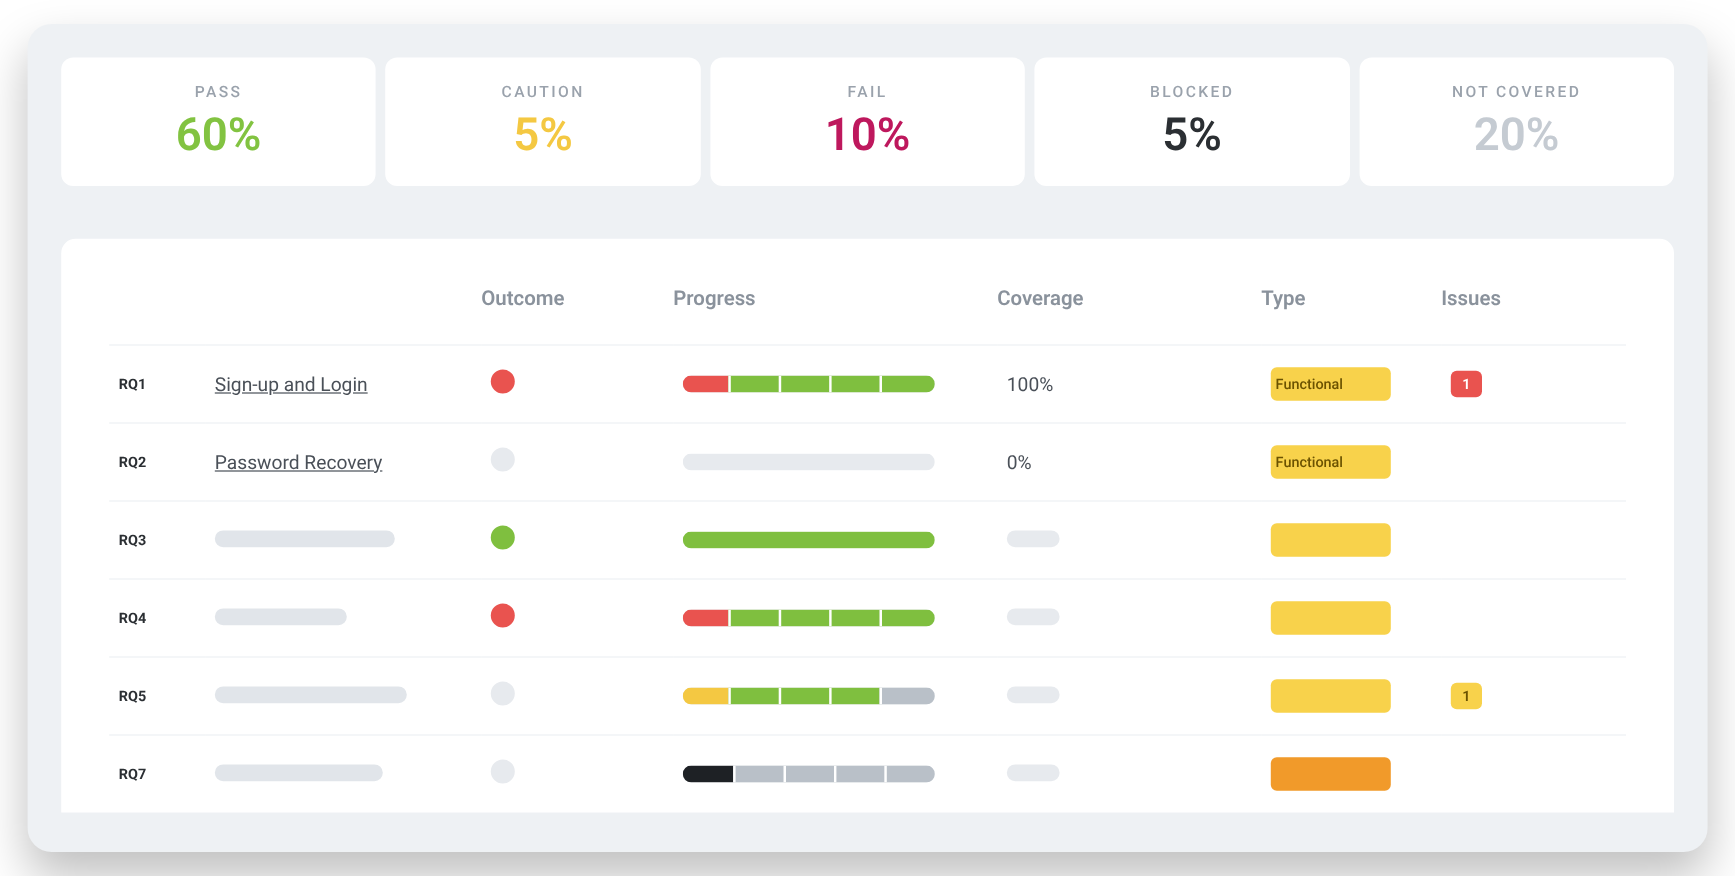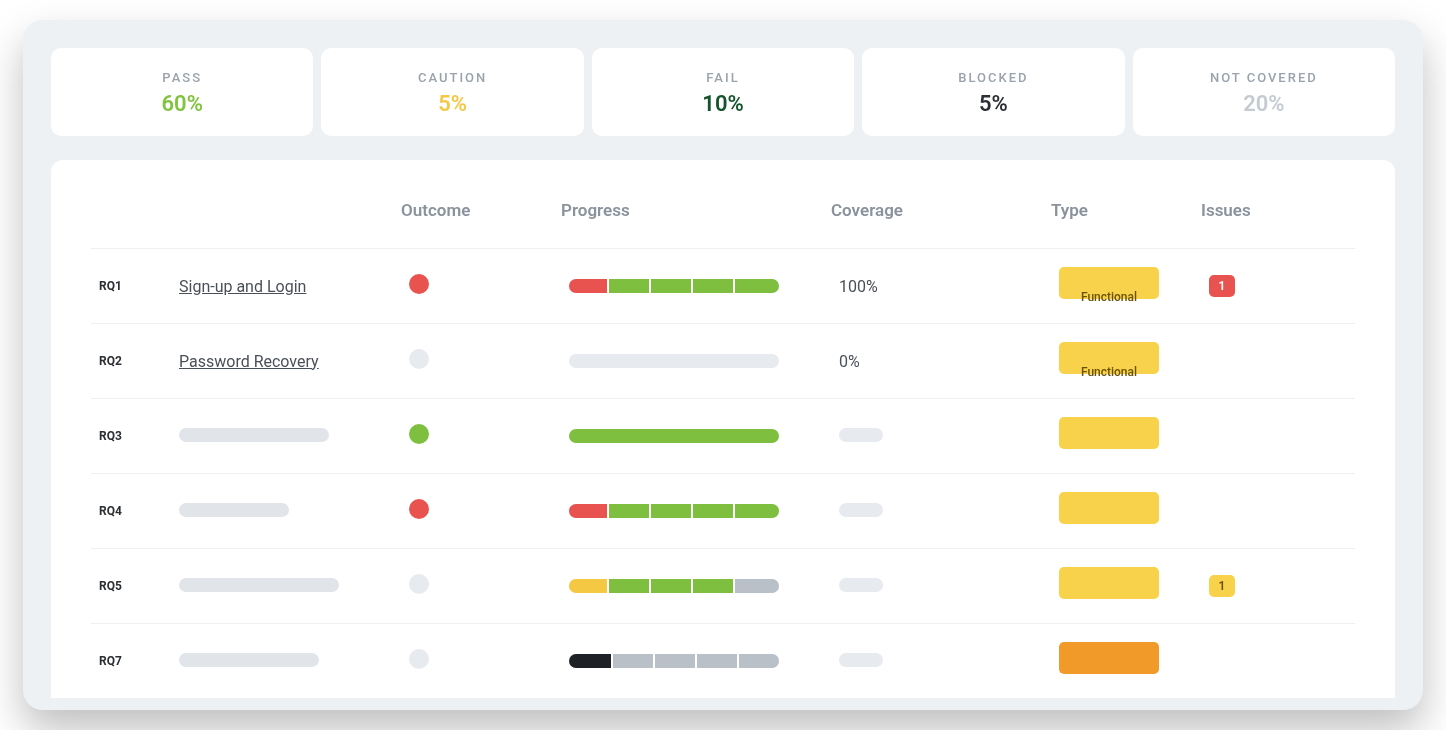--- a/index.html
+++ b/index.html
@@ -14,43 +14,43 @@
     background: #eef1f4;
     border-radius: 20px;
     padding: 28px 28px 0 28px;
     box-shadow: 0 20px 40px rgba(0,0,0,0.25);
     overflow: hidden;
     height: 690px;
   }
   .stats-row {
     display: flex;
     gap: 8px;
-    margin-bottom: 24px;
+    margin-bottom: 44px;
   }
   .stat-card {
     flex: 1;
     background: #fff;
     border-radius: 10px;
     padding: 22px 10px 20px 10px;
     text-align: center;
   }
   .stat-label {
     font-size: 13px;
     letter-spacing: 2px;
     color: #9aa2ac;
     font-weight: 500;
     margin-bottom: 6px;
   }
   .stat-value {
-    font-size: 22px;
+    font-size: 38px;
     font-weight: 600;
   }
   .c-pass    { color: #82c341; }
   .c-caution { color: #f4c842; }
-  .c-fail    { color: #14532d; }
+  .c-fail    { color: #be185d; }
   .c-blocked { color: #2b2f33; }
   .c-notcov  { color: #c5cbd2; }
 
   .table-card {
     background: #fff;
     border-radius: 12px 12px 0 0;
     padding: 40px 40px 0 40px;
   }
   table {
     width: 100%;
@@ -124,22 +124,21 @@
     border-radius: 7px;
   }
   .type-badge {
     display: inline-block;
     min-width: 100px;
     height: 28px;
     line-height: 28px;
     border-radius: 5px;
     font-size: 12px;
     font-weight: 500;
-    text-align: center;
-    padding: 16px 4px;
+    padding: 0 4px;
   }
   .type-yellow { background: #f8d24b; color: #6b5200; }
   .type-yellow-blank { background: #f8d24b; }
   .type-orange-blank { background: #f19a2a; }
 
   .issue-badge {
     display: inline-block;
     min-width: 26px;
     height: 22px;
     line-height: 22px;

